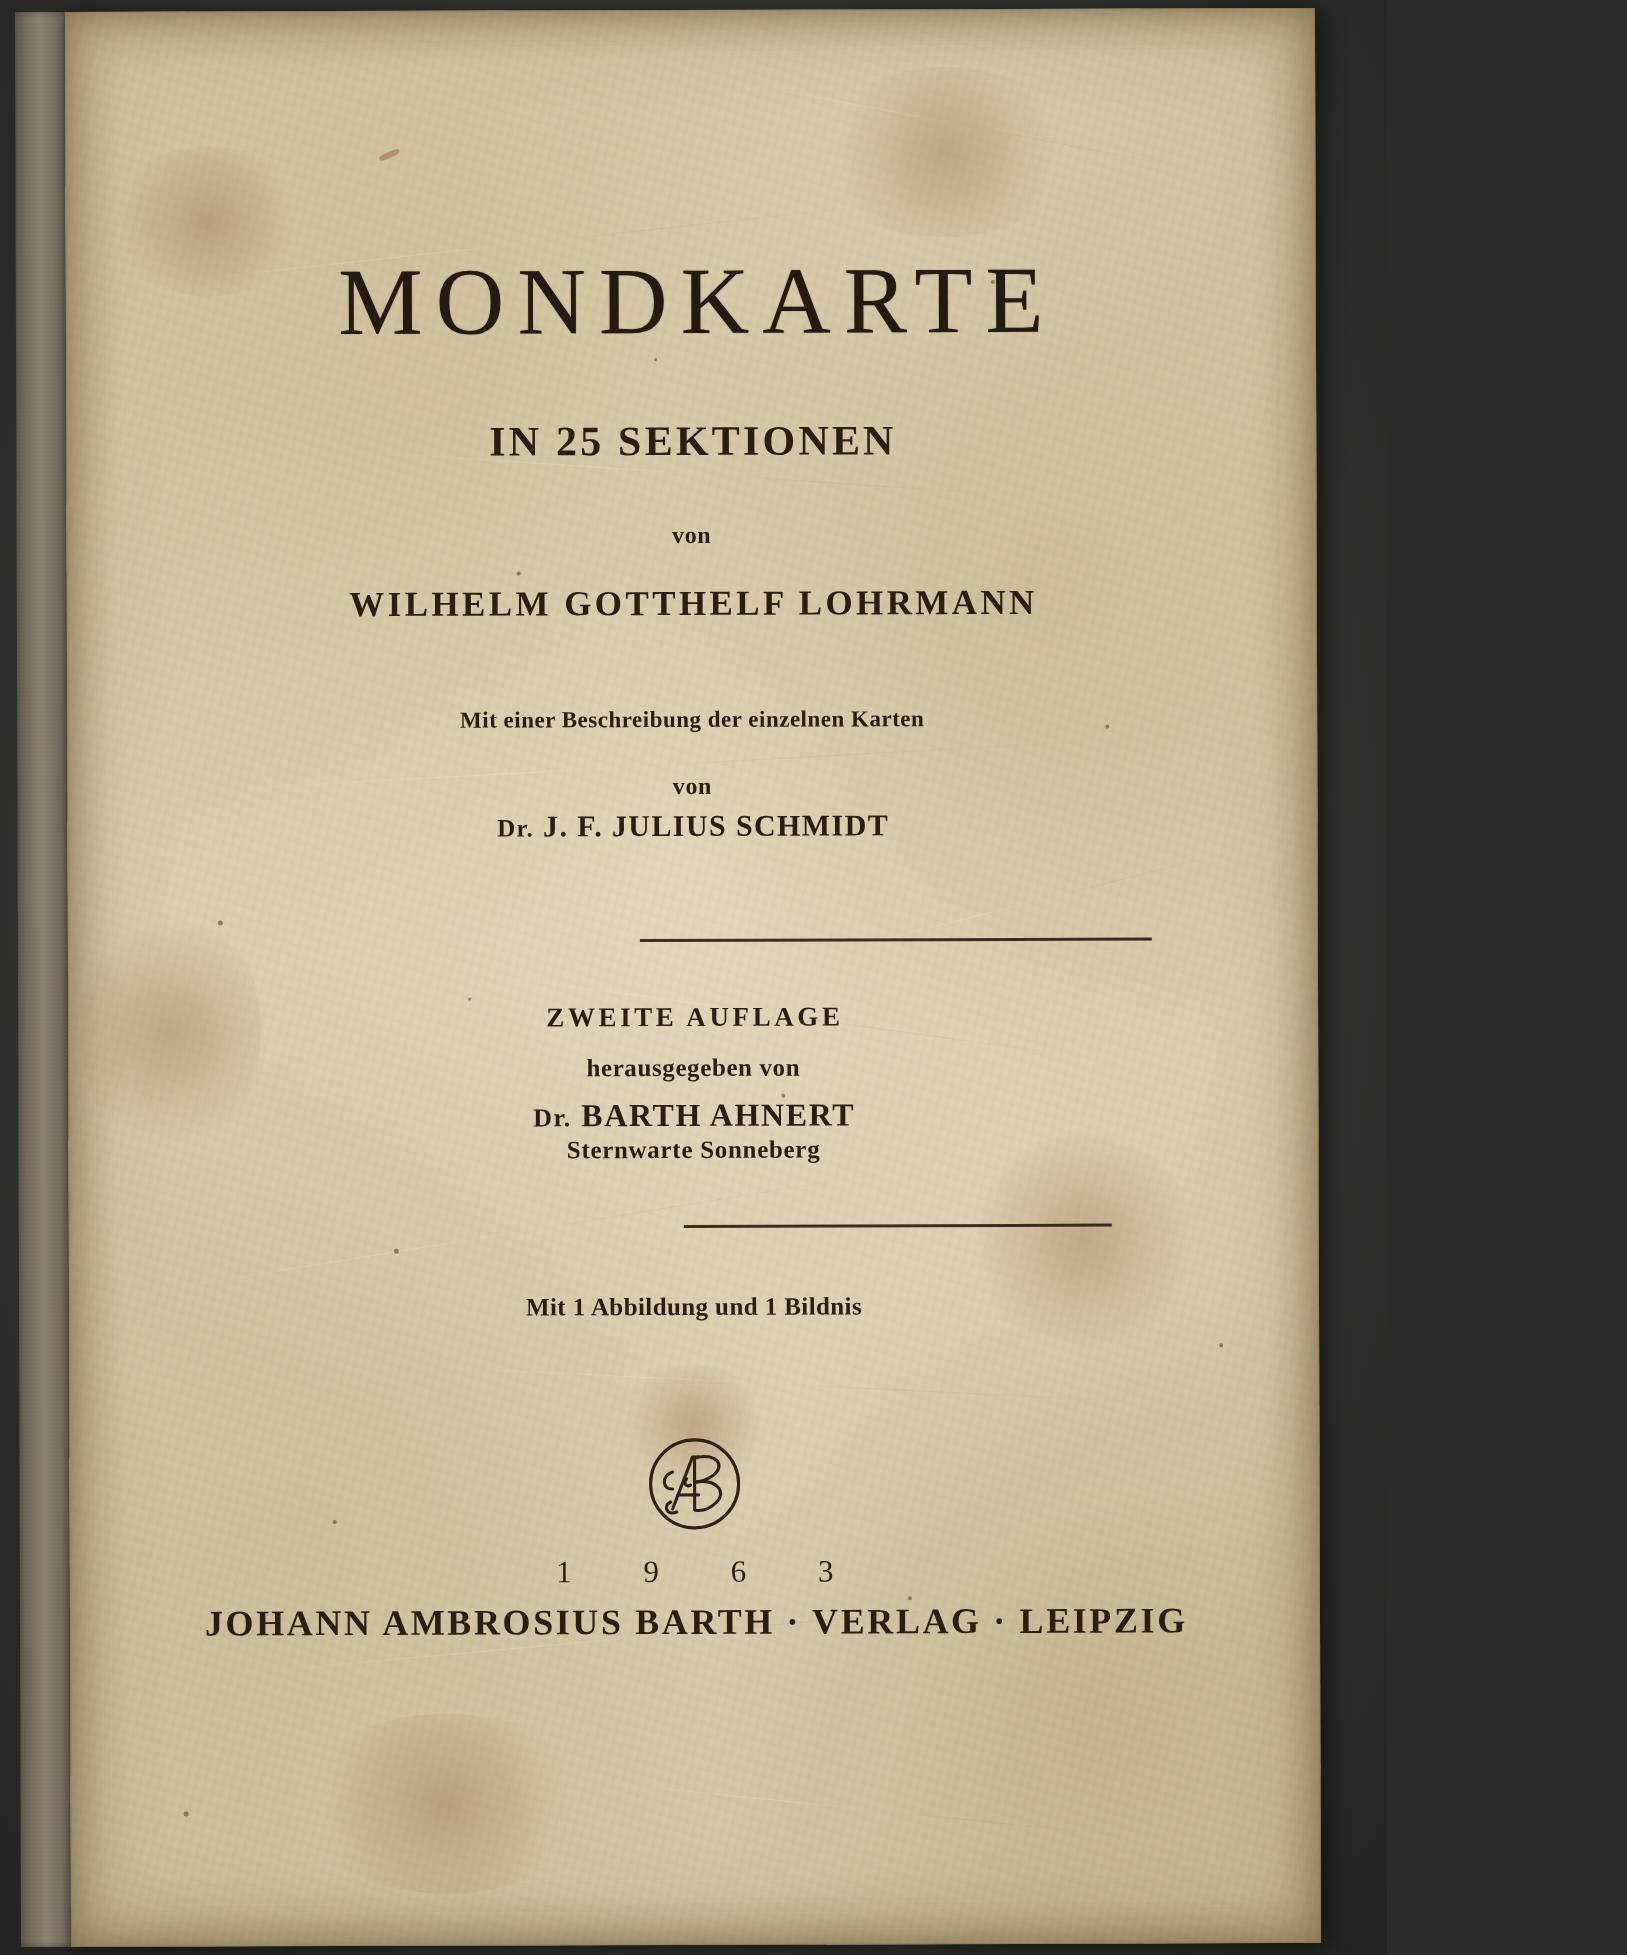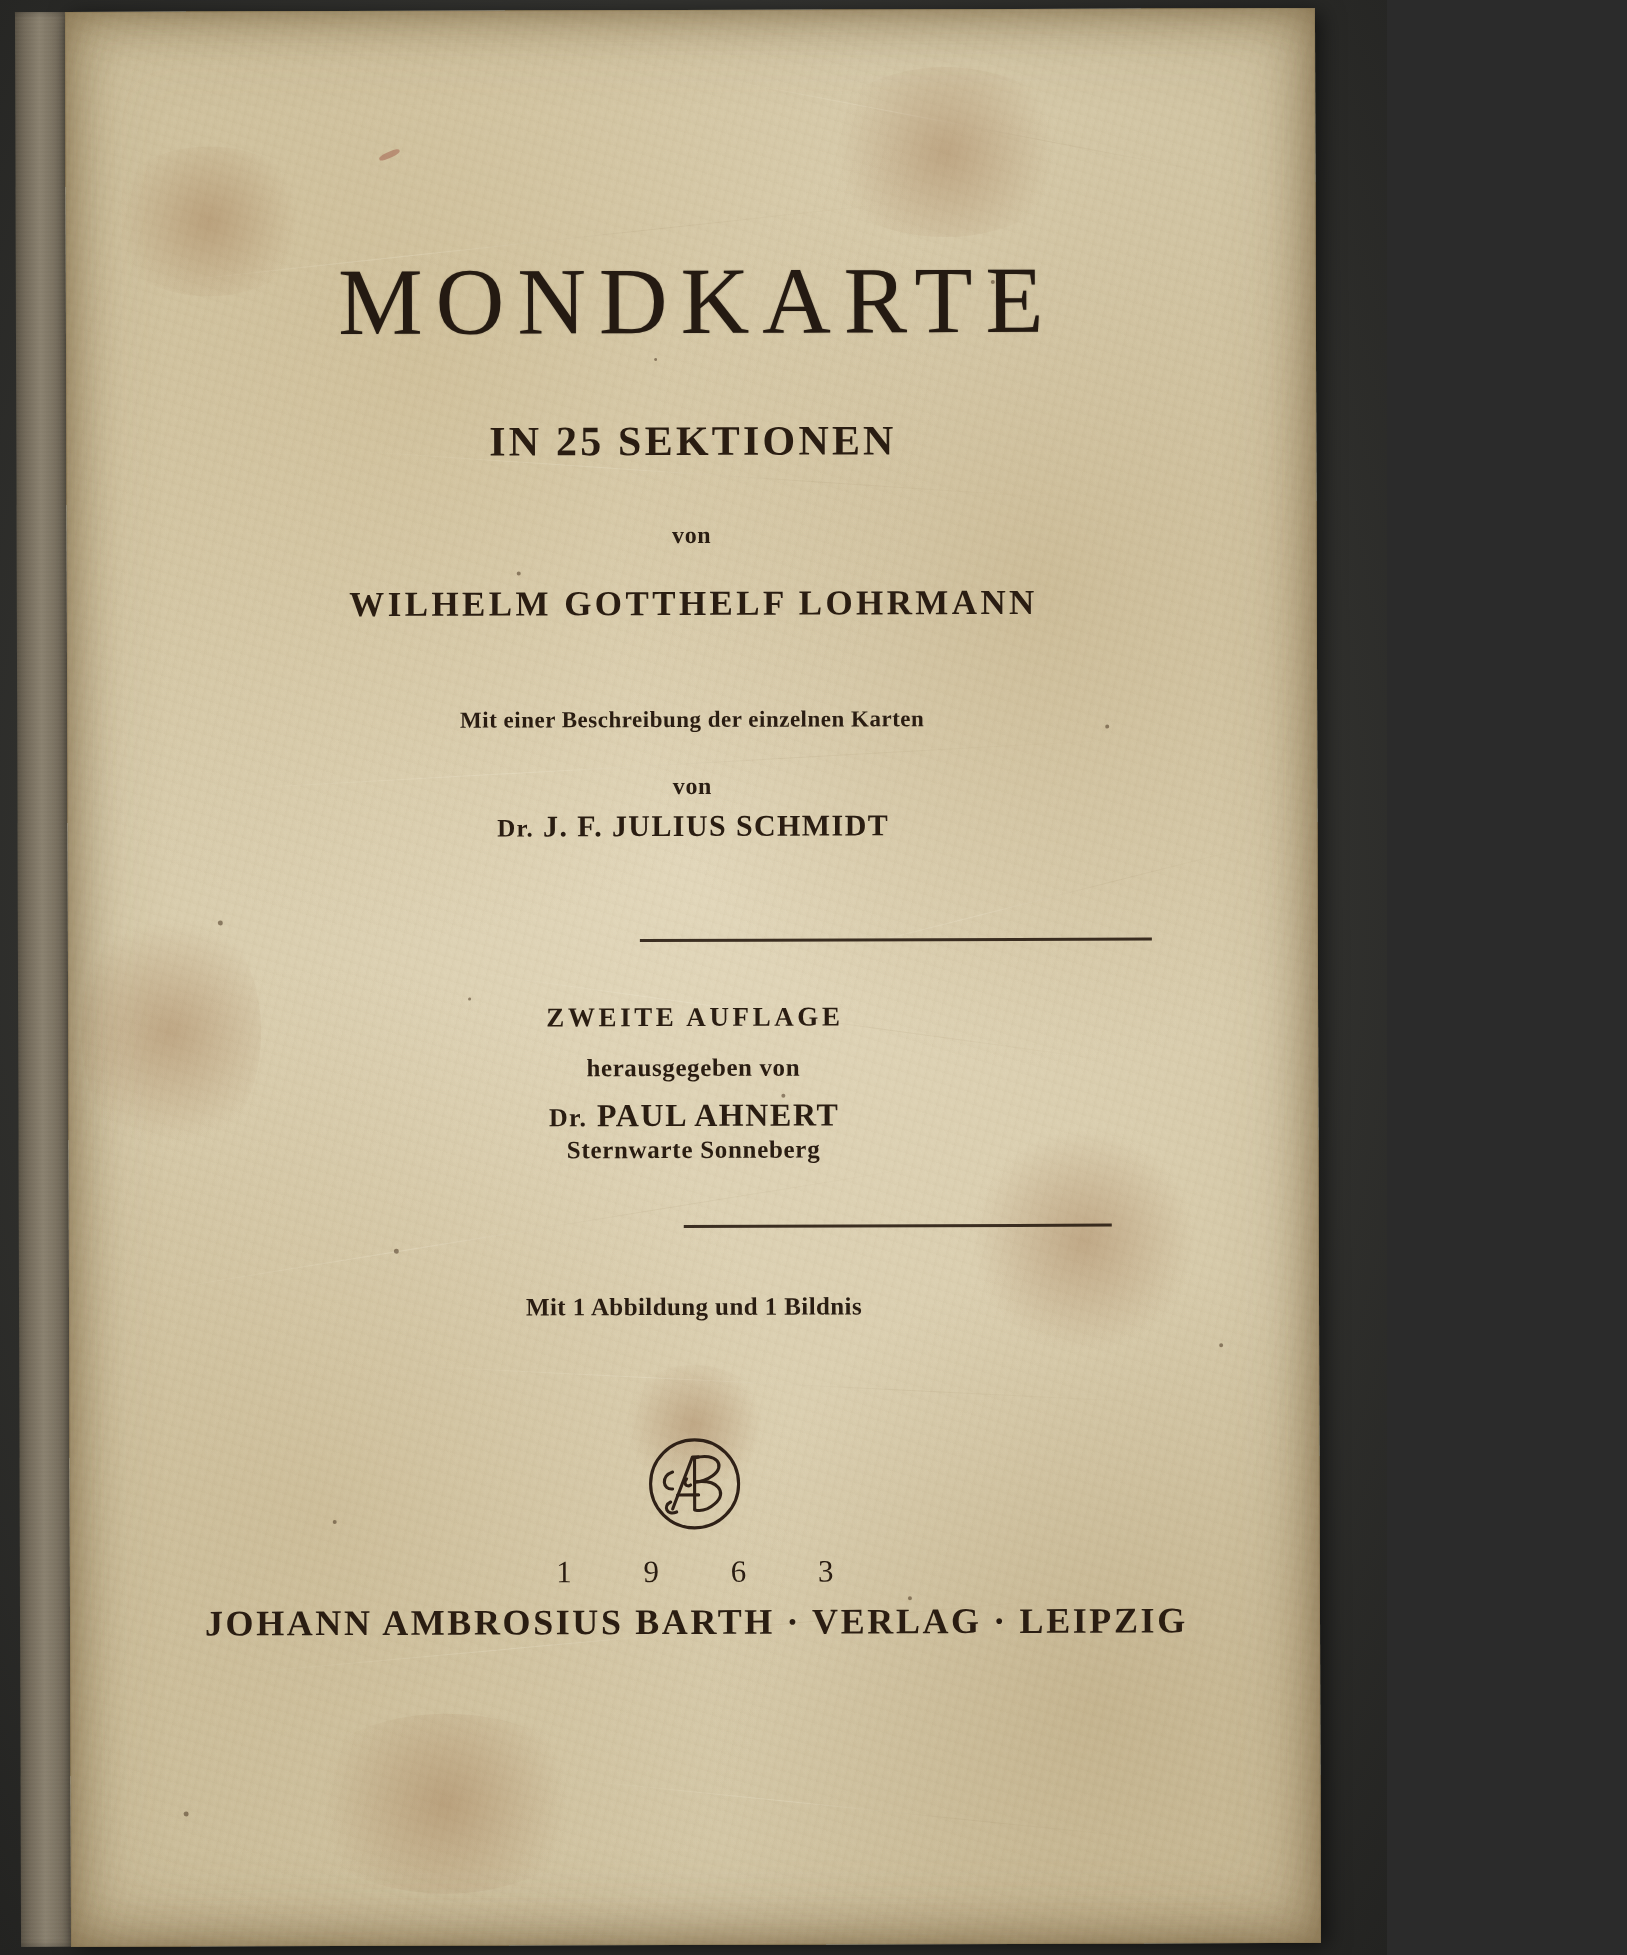--- a/index.html
+++ b/index.html
@@ -358,21 +358,21 @@
         <div class="line von2">von</div>
 
         <div class="line editor-desc"><span class="sc">Dr.</span><span> J. F. JULIUS SCHMIDT</span></div>
 
         <div class="rule" id="rule-top"></div>
 
         <div class="line edition">ZWEITE AUFLAGE</div>
 
         <div class="line herausgegeben">herausgegeben von</div>
 
-        <div class="line editor"><span class="sc">Dr.</span><span> PAUL AHNERT</span></div>
+        <div class="line editor"><span class="sc">Dr.</span><span> BARTH AHNERT</span></div>
 
         <div class="line affiliation">Sternwarte Sonneberg</div>
 
         <div class="rule" id="rule-bottom"></div>
 
         <div class="line figures">Mit 1 Abbildung und 1 Bildnis</div>
 
         <div id="logo">
           <svg width="104" height="104" viewBox="0 0 104 104">
             <g fill="none" stroke="#2f2117" stroke-width="3.1" stroke-linecap="round" stroke-linejoin="round">

